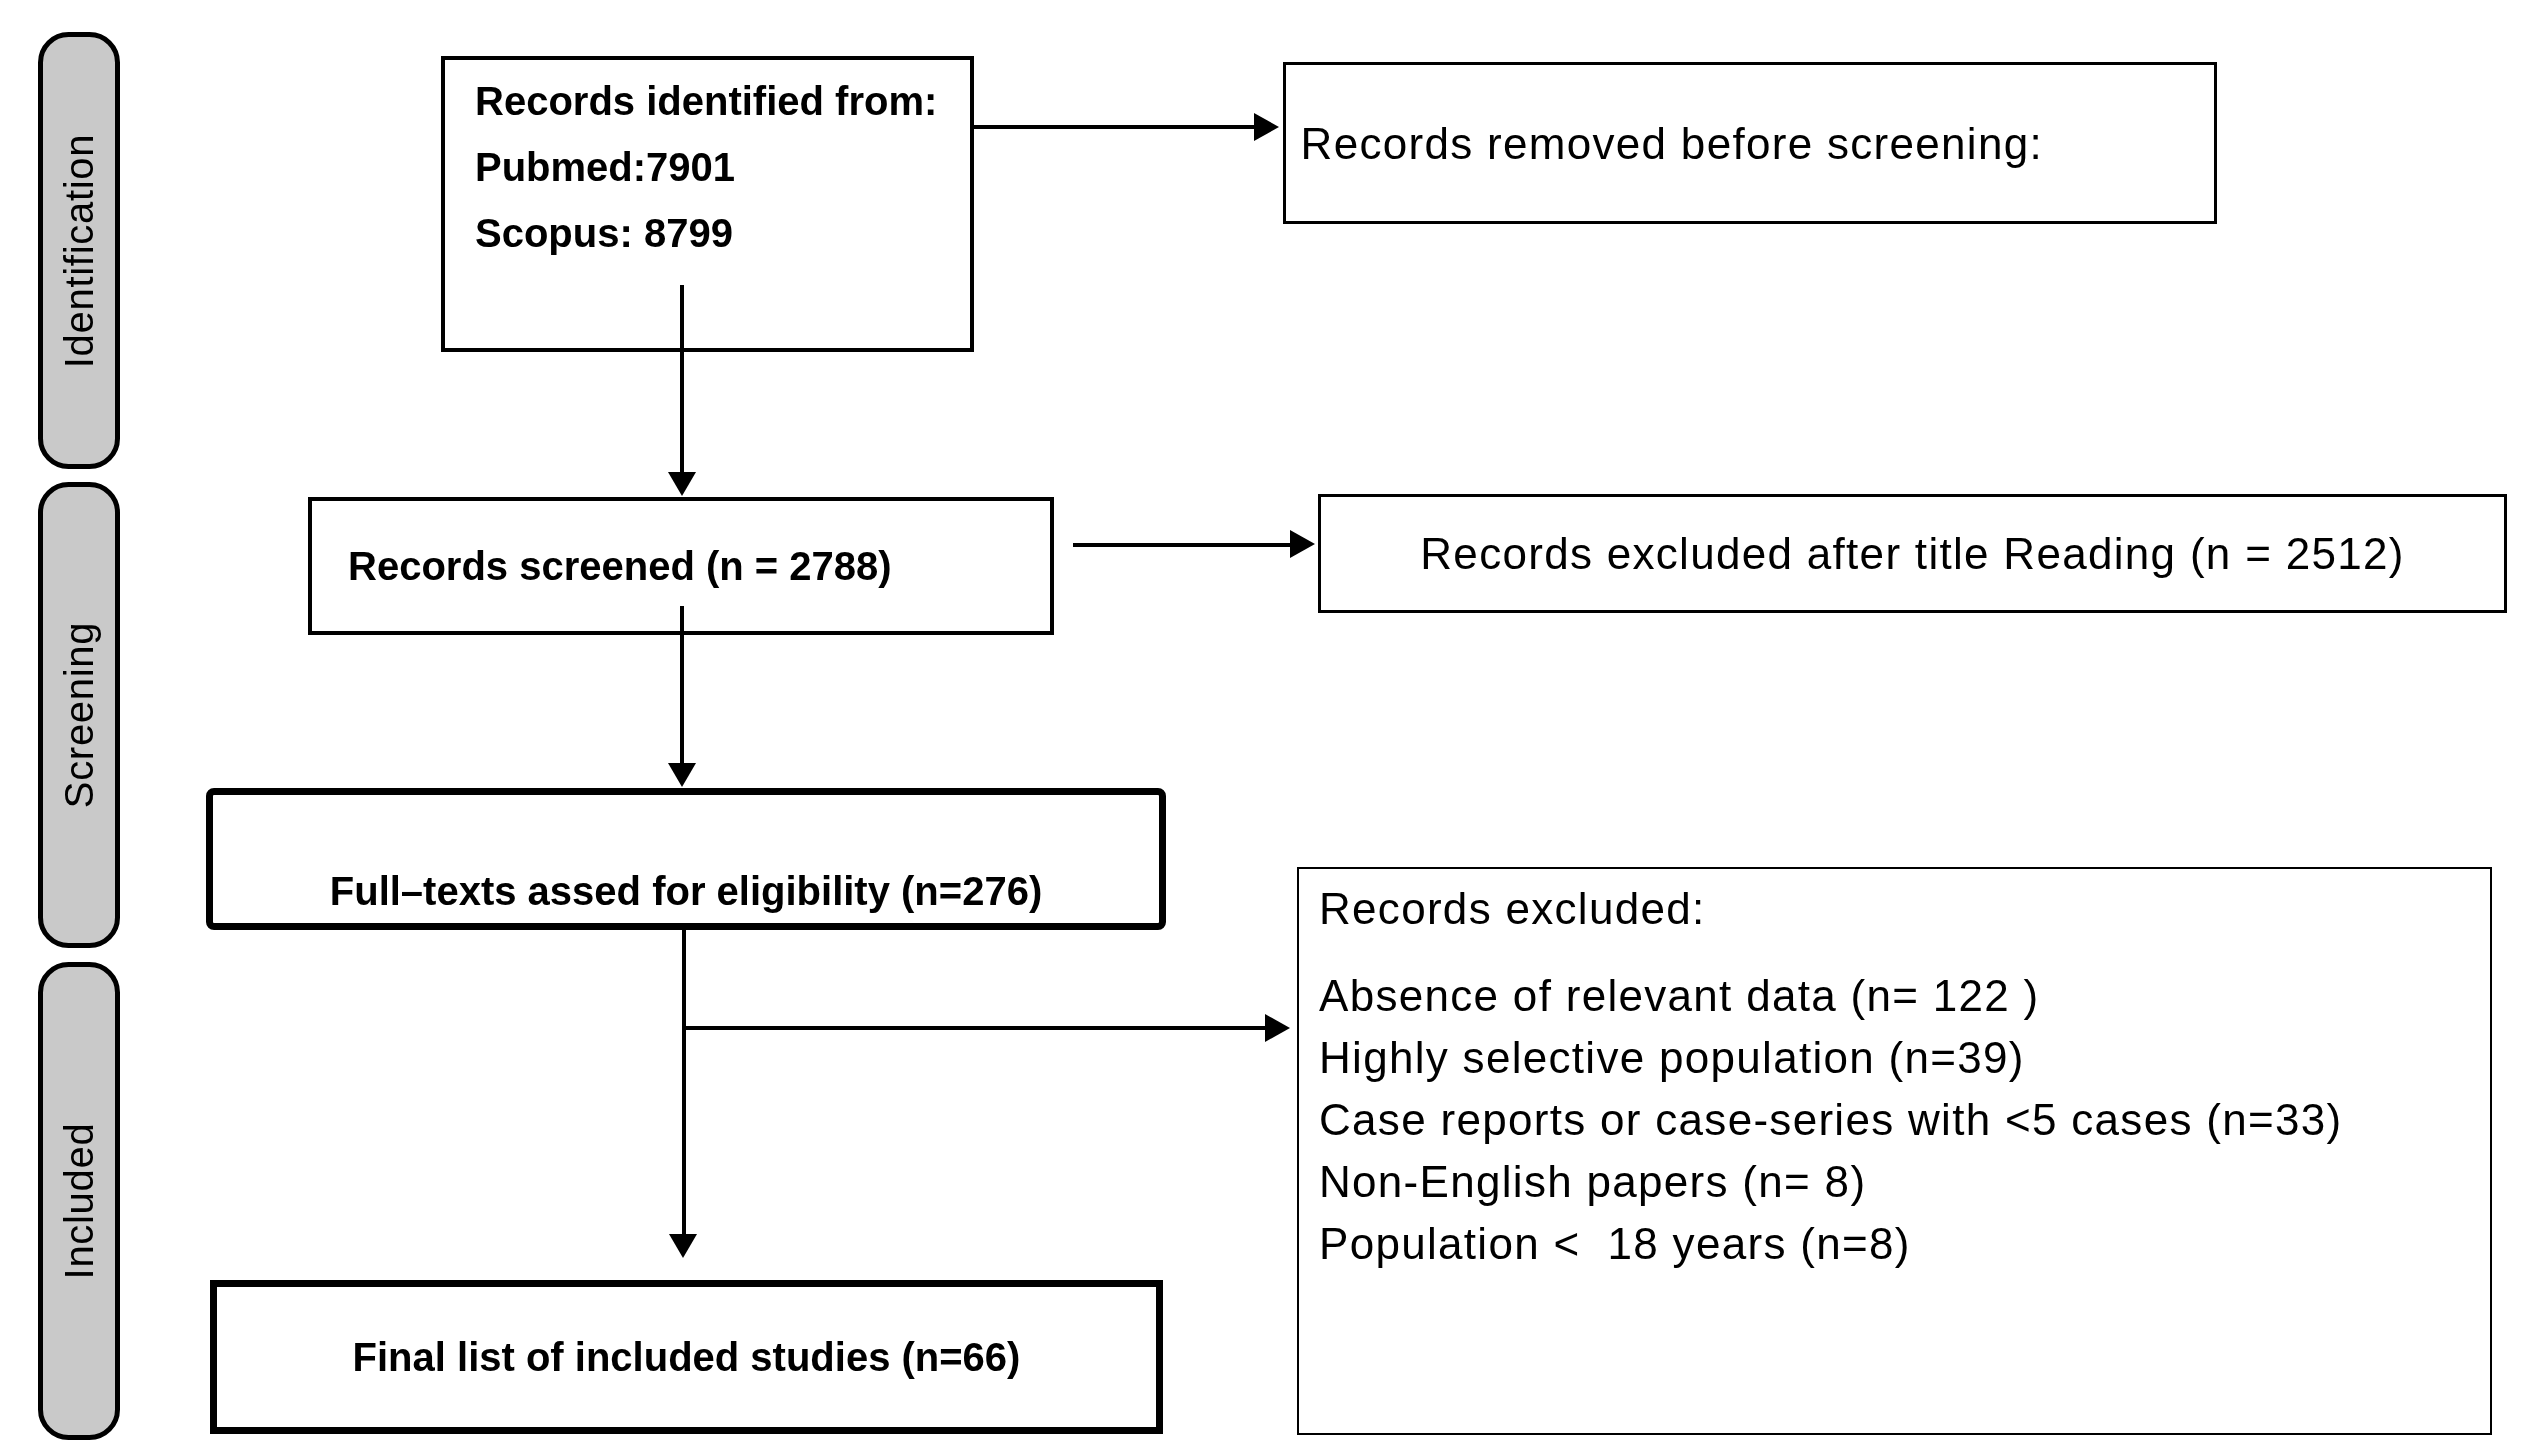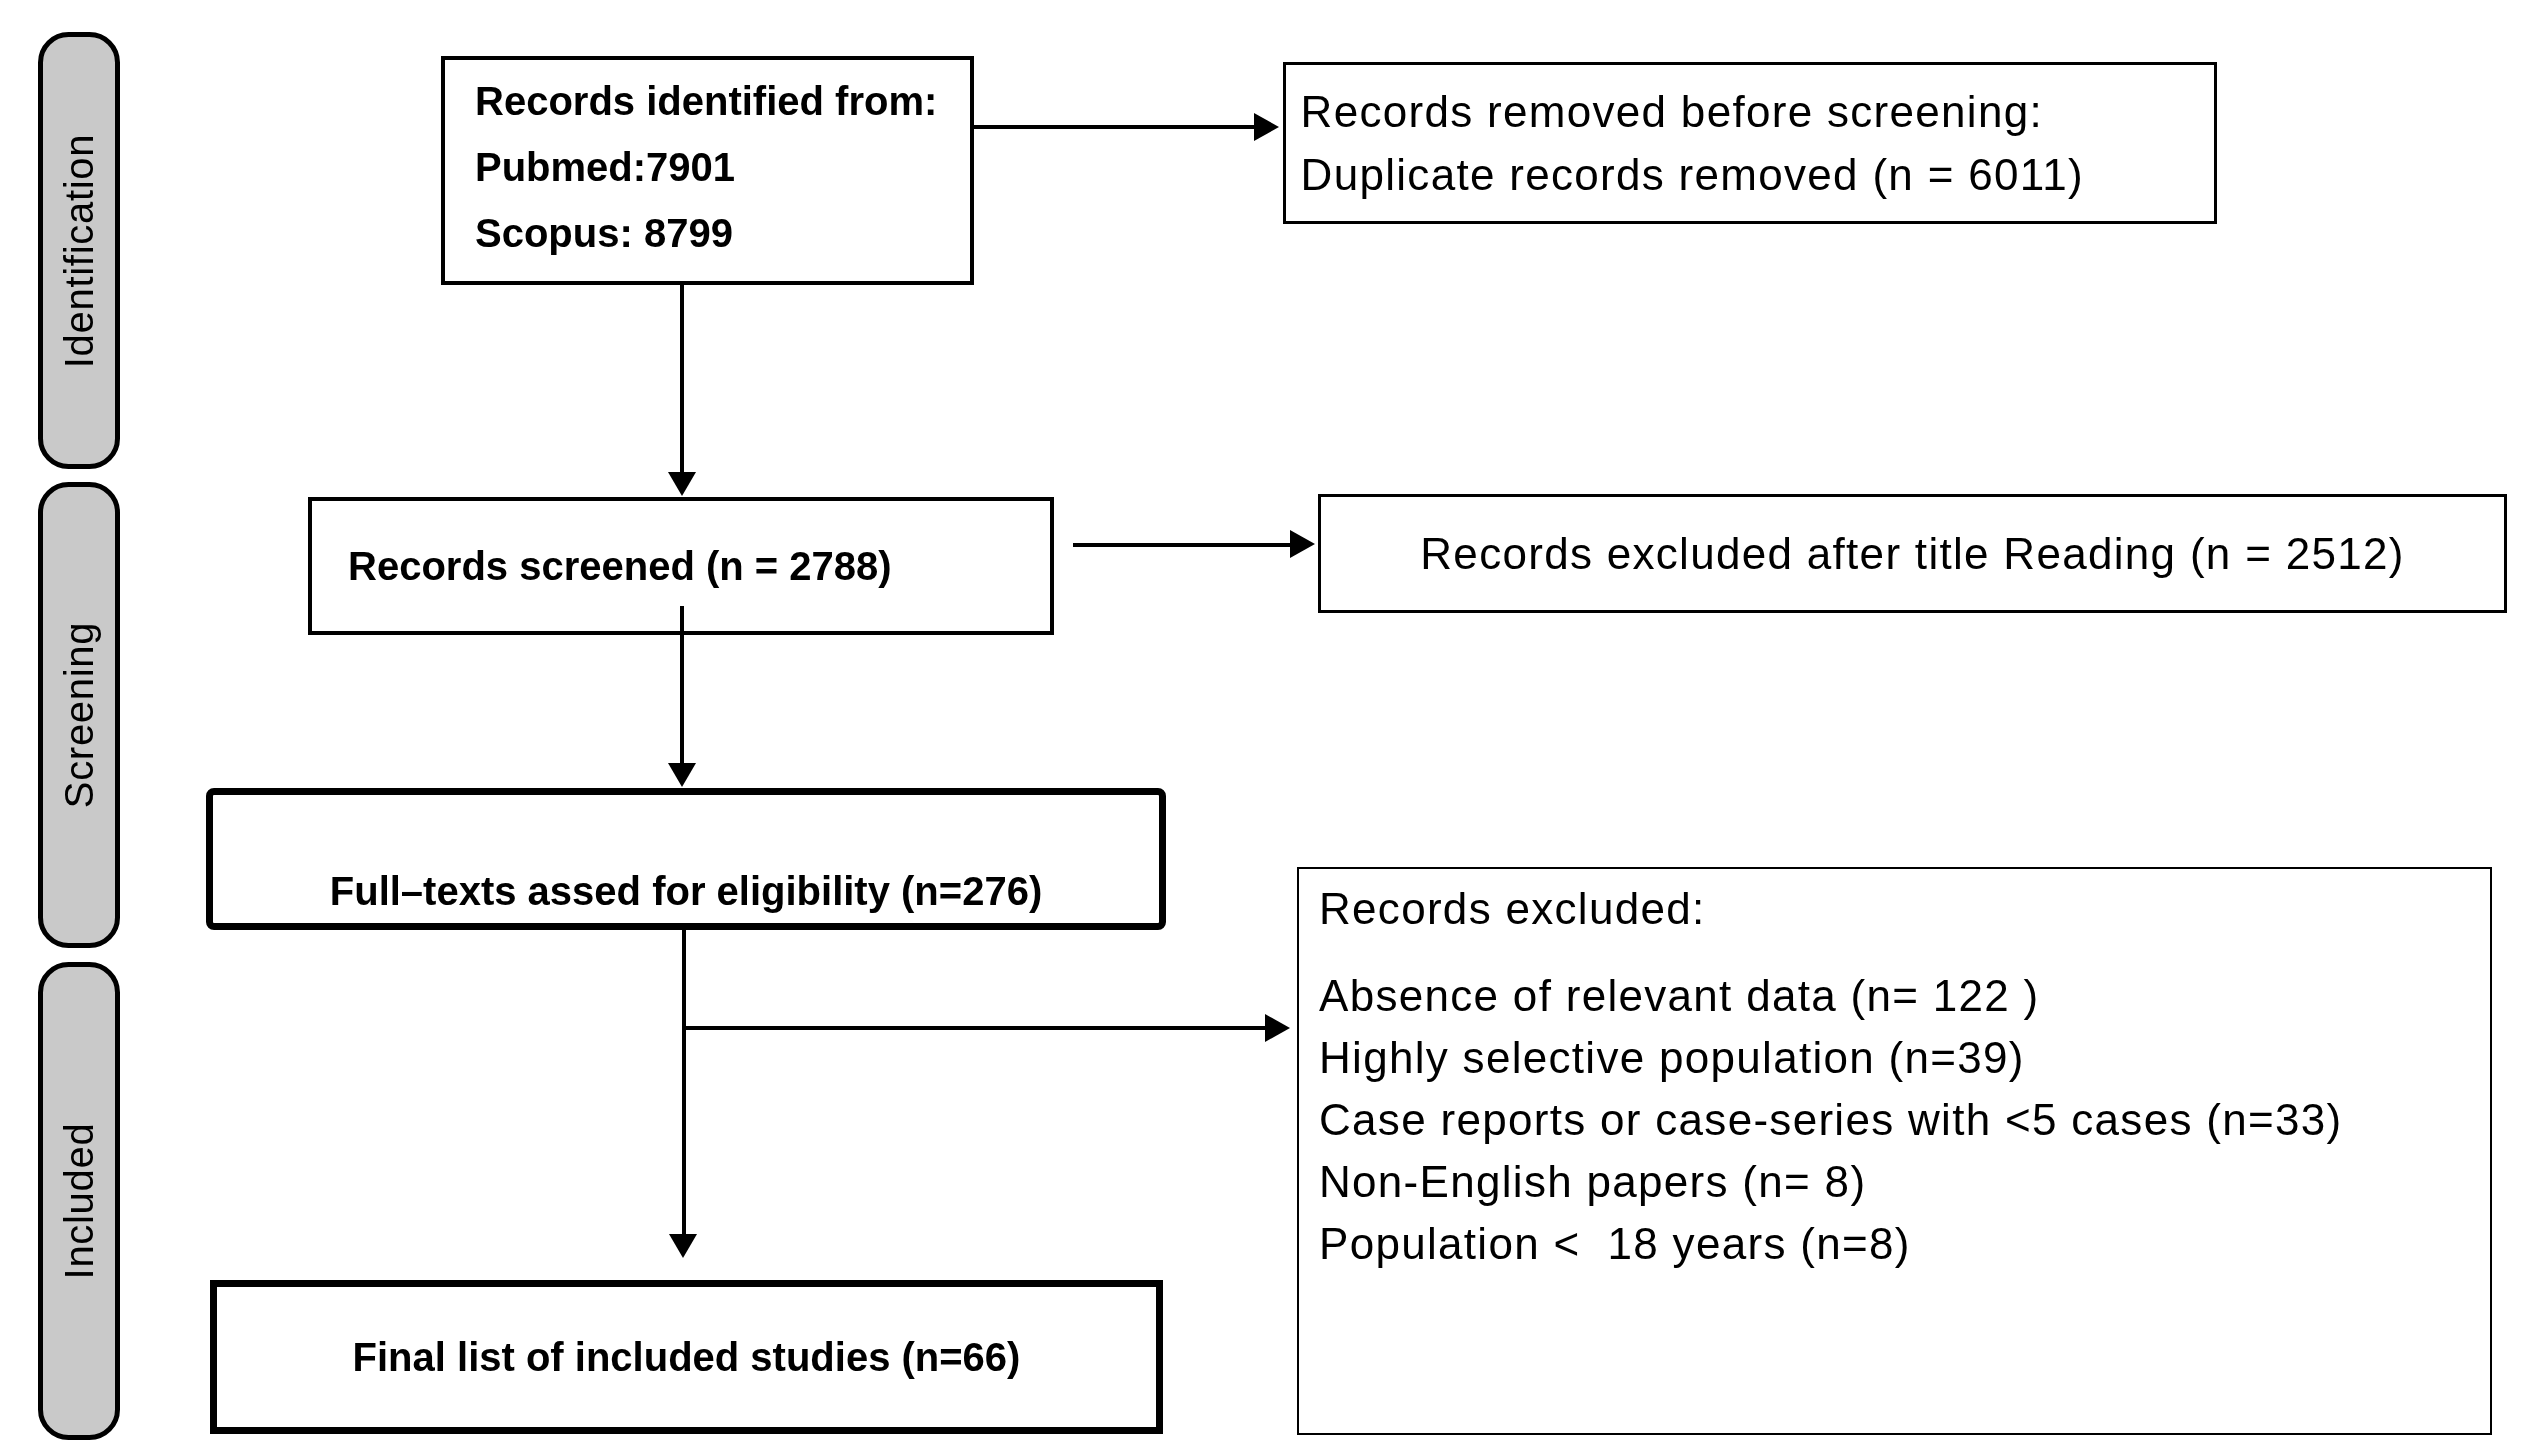--- a/index.html
+++ b/index.html
@@ -52,21 +52,21 @@
   .fbox .line {
     display: block;
     white-space: pre;
     font-size: 44px;
     letter-spacing: 1.3px;
     line-height: 63px;
   }
   .bold .line { font-weight: bold; font-size: 40px; letter-spacing: 0; }
 
   #box-identified {
-    left: 441px; top: 56px; width: 533px; height: 229px;
+    left: 441px; top: 56px; width: 533px; height: 296px;
     border-width: 4px;
     padding: 8px 0 0 30px;
   }
   #box-identified .line { line-height: 66px; }
 
   #box-removed {
     left: 1283px; top: 62px; width: 934px; height: 162px;
     display: flex; flex-direction: column; justify-content: center;
     padding-left: 14.6px;
   }
@@ -136,21 +136,20 @@
   </div>
 
   <div class="fbox bold" id="box-identified">
     <span class="line">Records identified from:</span>
     <span class="line">Pubmed:7901</span>
     <span class="line">Scopus: 8799</span>
   </div>
 
   <div class="fbox" id="box-removed">
     <span class="line">Records removed before screening:</span>
-    <span class="line">Duplicate records removed (n = 6011)</span>
   </div>
 
   <div class="fbox bold" id="box-screened">
     <span class="line">Records screened (n = 2788)</span>
   </div>
 
   <div class="fbox" id="box-excluded-title">
     <span class="line">Records excluded after title Reading (n = 2512)</span>
   </div>
 

